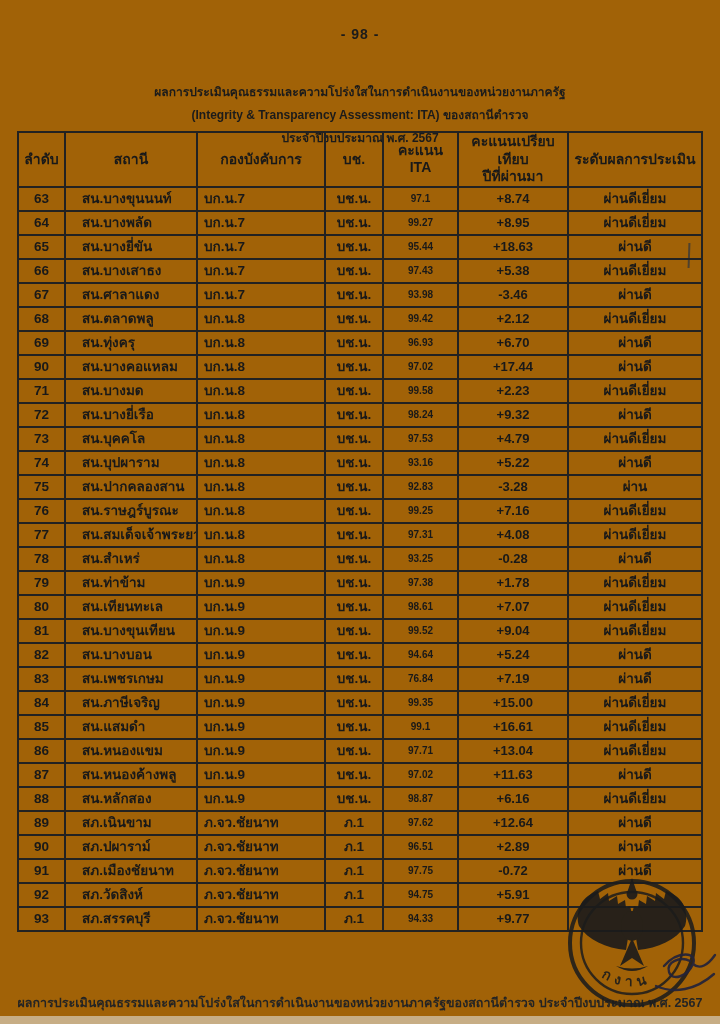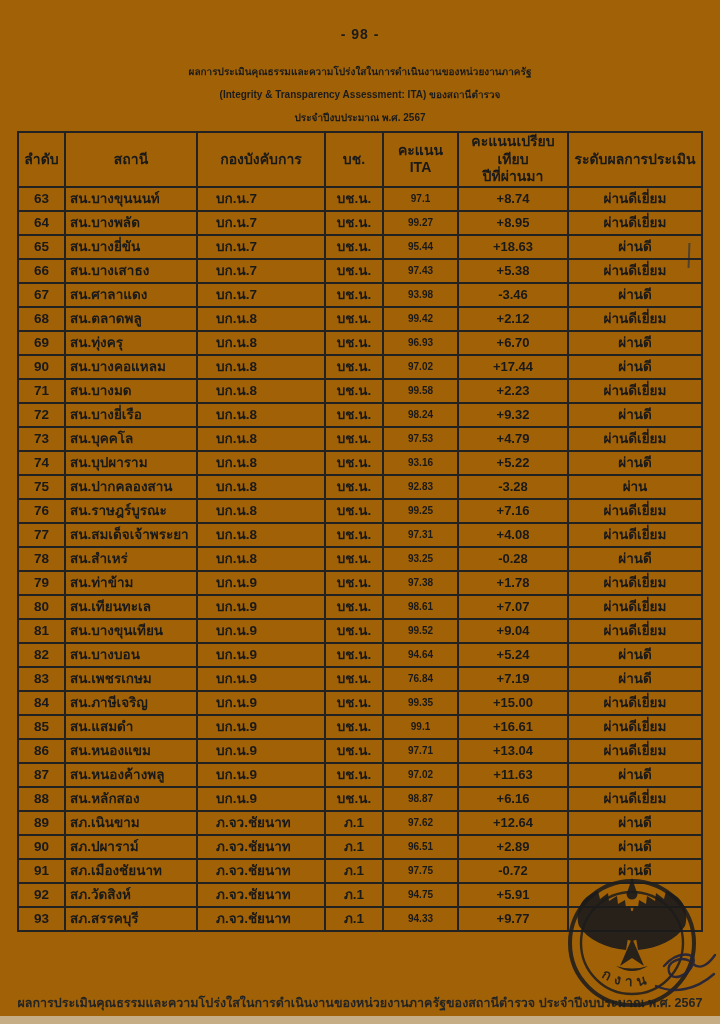--- a/index.html
+++ b/index.html
@@ -6,40 +6,40 @@
   .page{
     position:relative;width:720px;height:1024px;overflow:hidden;
     background:#a16207;color:#1b1b1b;
     font-family:"Liberation Sans","DejaVu Sans",sans-serif;
   }
   .page-number{
     position:absolute;top:26px;left:0;width:100%;text-align:center;
     font-size:14px;font-weight:600;letter-spacing:1px;
   }
   .doc-title{
-    position:absolute;top:60px;left:0;width:100%;text-align:center;
-    font-size:10px;font-weight:bold;line-height:23px;
+    position:absolute;top:81px;left:0;width:100%;text-align:center;
+    font-size:12px;font-weight:bold;line-height:23px;
   }
   .ita-table{
     position:absolute;left:17px;top:131px;width:684px;
     border-collapse:collapse;table-layout:fixed;
     font-size:13.5px;font-weight:600;color:#191919;
   }
   .ita-table th,.ita-table td{
     border:2px solid #222222;padding:0 2px;overflow:hidden;
     background:transparent;
   }
   .ita-table th{
     height:50px;font-size:14px;font-weight:bold;text-align:center;
     white-space:pre-line;line-height:1.25;
   }
   .ita-table td{height:22px;line-height:1;}
   td.col-0{text-align:center;}
-  td.col-1{text-align:left;padding-left:4px;}
-  td.col-2{text-align:left;padding-left:18px;}
+  td.col-1{text-align:left;padding-left:16px;}
+  td.col-2{text-align:left;padding-left:6px;}
   td.col-3{text-align:center;}
   td.col-4{text-align:center;font-size:10px;}
   td.col-5{text-align:center;font-size:13px;margin-left:24px;}
   td.col-6{text-align:center;}
   .doc-footer{
     position:absolute;top:993px;left:0;width:100%;text-align:center;
     font-size:12.5px;font-weight:600;color:#242424;
   }
   .stray-mark{
     position:absolute;left:688px;top:243px;width:2px;height:25px;

